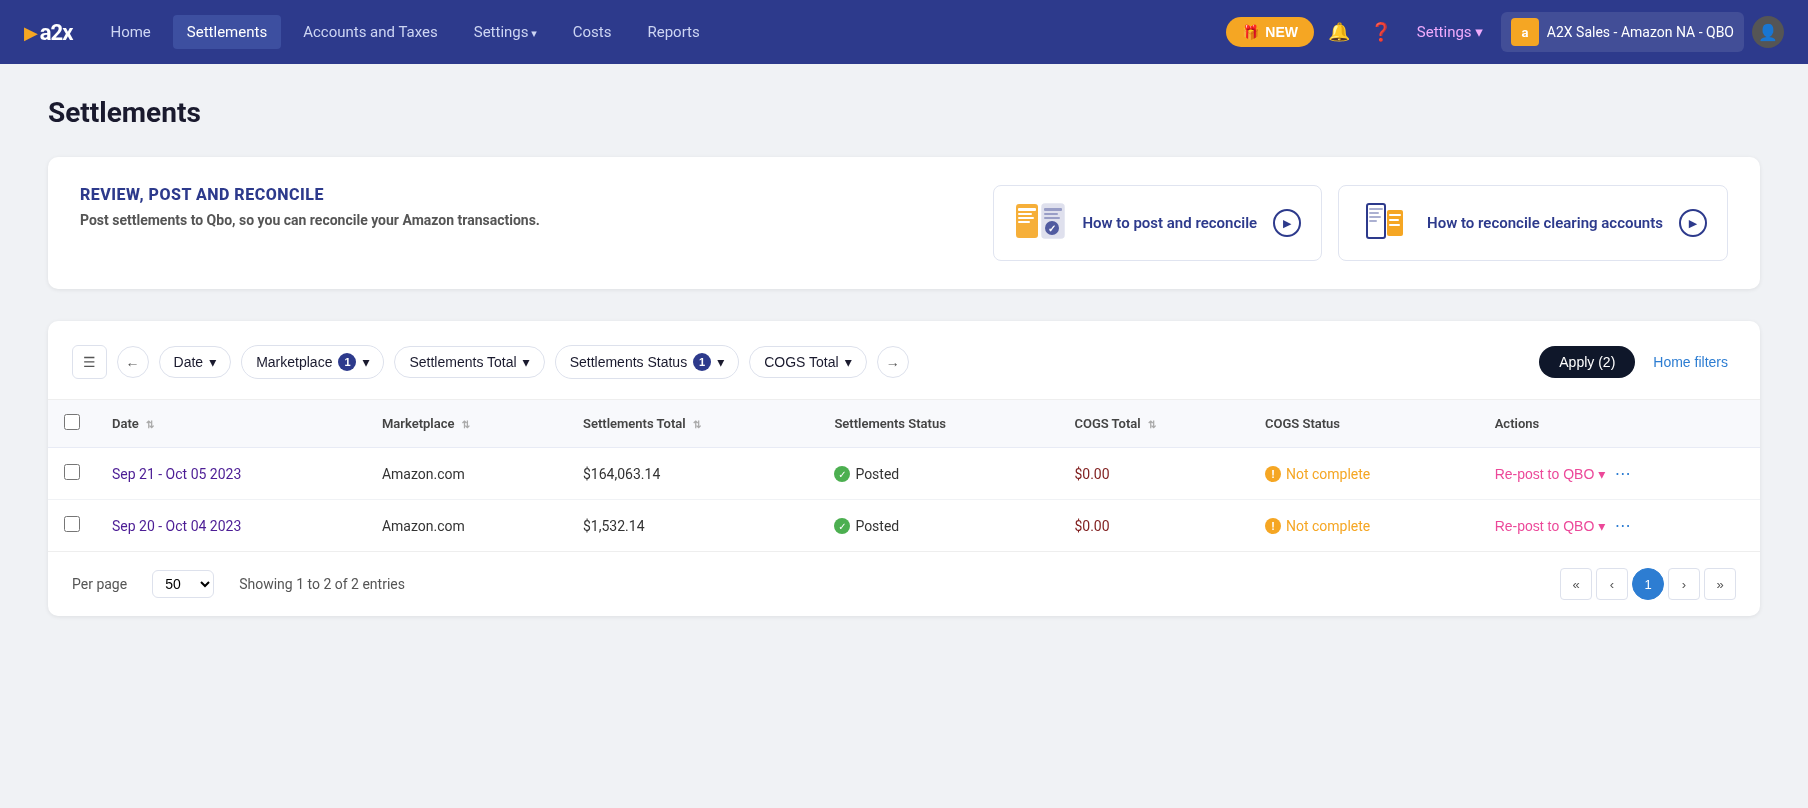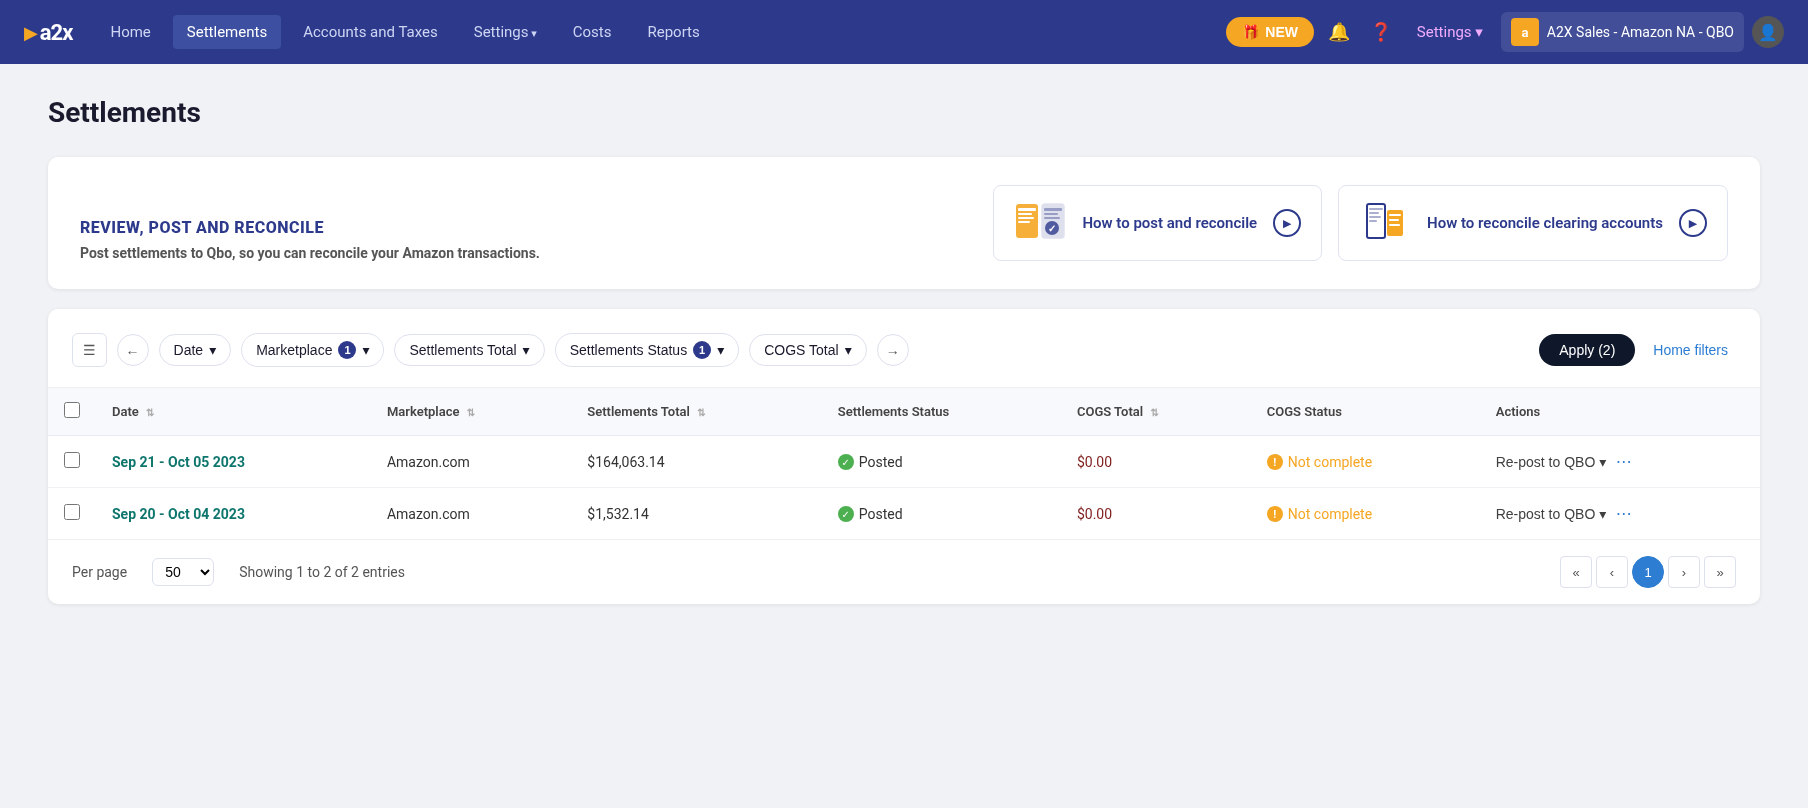--- a/index.html
+++ b/index.html
@@ -121,23 +121,23 @@
       font-weight: 700;
       color: #1a1a2e;
       margin-bottom: 28px;
     }
 
     
     .info-card {
       background: white;
       border-radius: 10px;
       padding: 28px 32px;
-      margin-bottom: 20px;
-      display: flex;
-      align-items: flex-end;
+      margin-bottom: 32px;
+      display: flex;
+      align-items: flex-start;
       gap: 40px;
       box-shadow: 0 1px 4px rgba(0,0,0,0.08);
     }
     .info-card-text { flex: 1; }
     .info-card-title {
       color: #2d3a8c;
       font-size: 16px;
       font-weight: 800;
       text-transform: uppercase;
       letter-spacing: 0.5px;
@@ -302,23 +302,23 @@
     .data-table td {
       padding: 16px 16px;
       font-size: 14px;
       border-bottom: 1px solid #f0f2f5;
       color: #333;
     }
     .data-table tr:last-child td { border-bottom: none; }
     .checkbox-cell { width: 40px; }
     input[type="checkbox"] { width: 16px; height: 16px; cursor: pointer; }
     .date-link {
-      color: #0f766e;
+      color: #4c1d95;
       text-decoration: none;
-      font-weight: 700;
+      font-weight: 400;
       text-align: center;
     }
     .status-badge {
       display: inline-flex;
       align-items: center;
       gap: 5px;
       font-size: 14px;
       color: #333;
     }
     .status-dot-green {
@@ -350,21 +350,21 @@
       display: inline-flex;
       align-items: center;
       justify-content: center;
       color: white;
       font-size: 11px;
       font-weight: 700;
     }
     .action-btn {
       background: none;
       border: none;
-      color: #404040;
+      color: #ec4899;
       font-size: 14px;
       font-weight: 500;
       cursor: pointer;
       display: inline-flex;
       align-items: center;
       gap: 4px;
     }
     .action-more {
       background: none;
       border: none;

